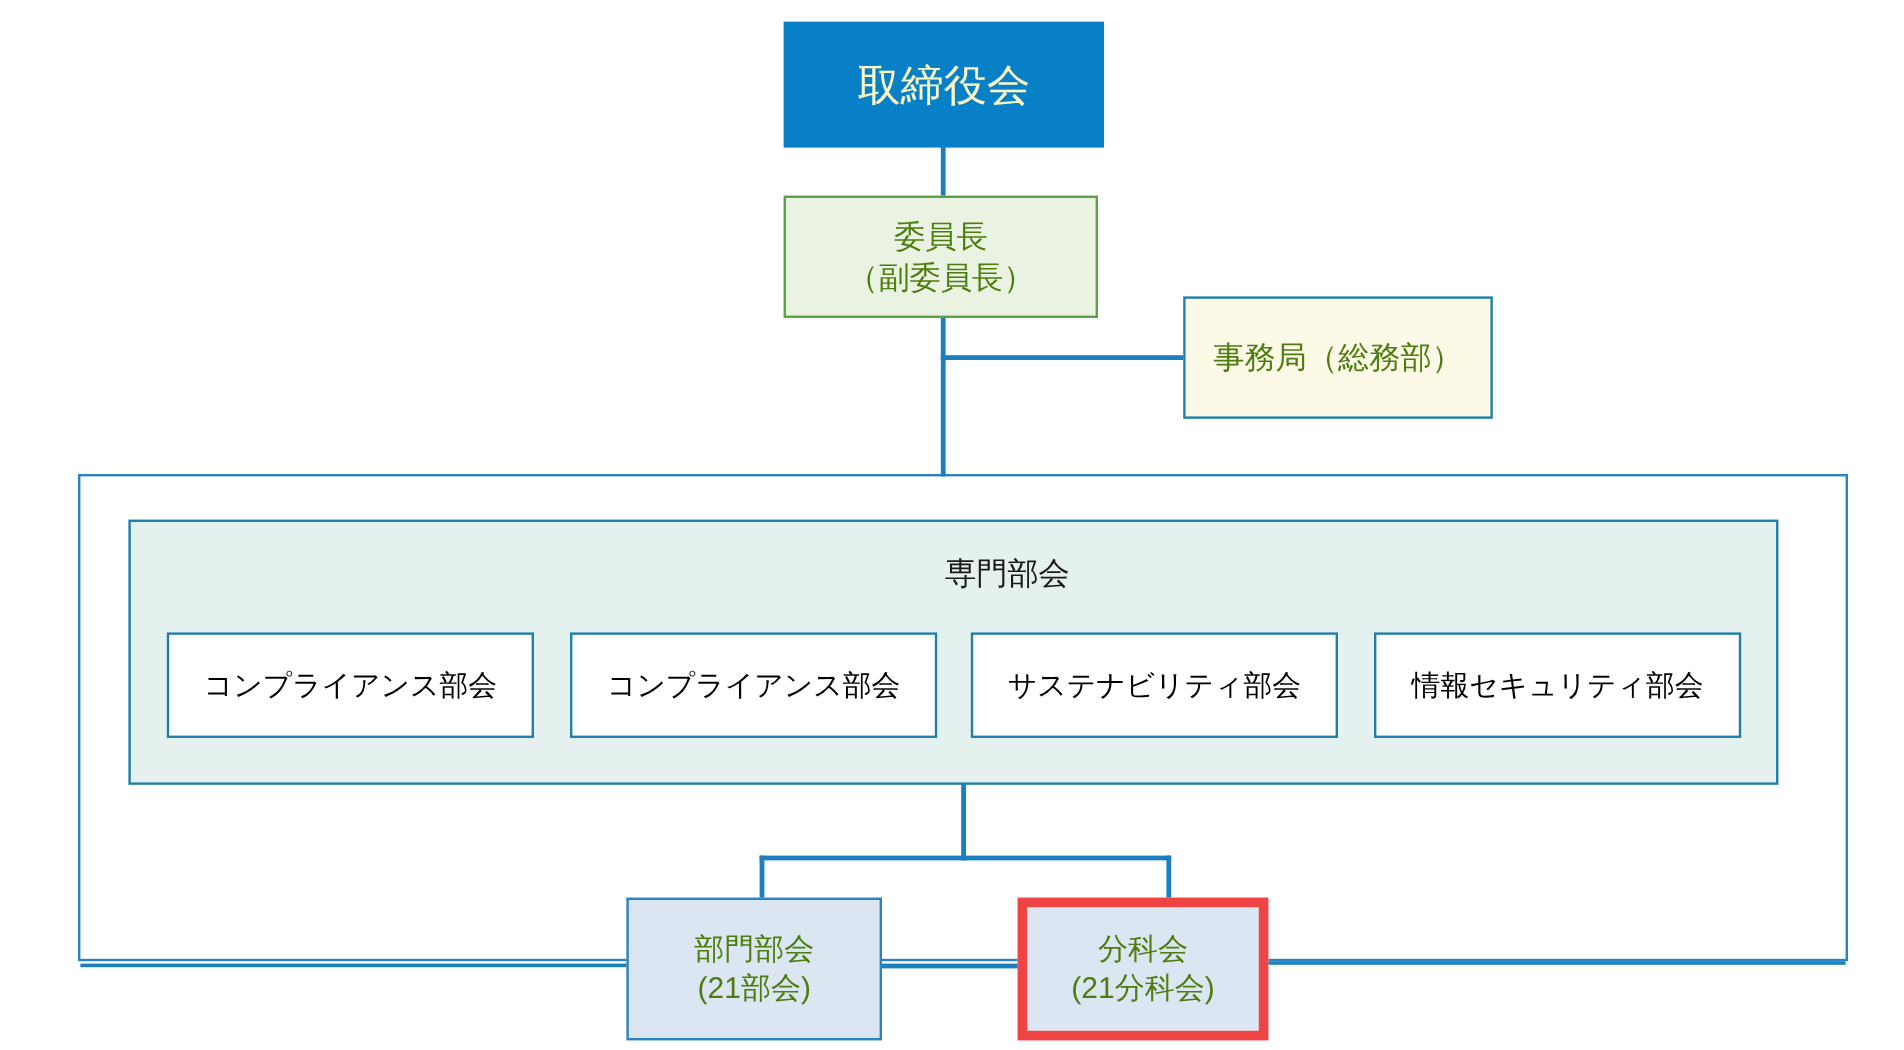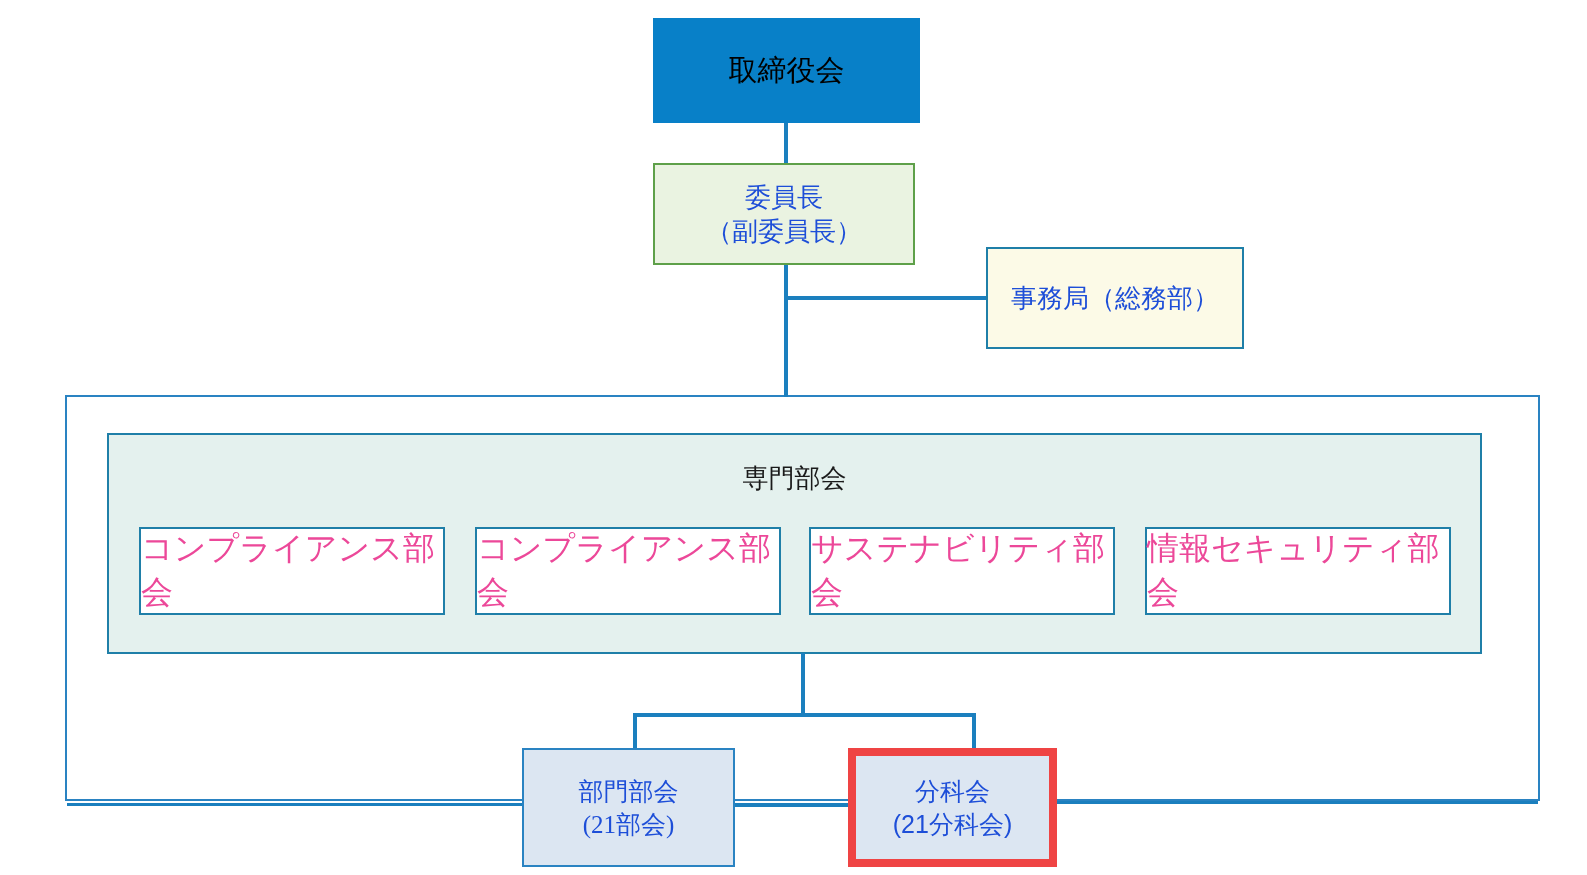--- a/index.html
+++ b/index.html
@@ -18,34 +18,34 @@
     overflow: hidden;
   }
   .node {
     position: absolute;
     box-sizing: border-box;
     display: flex;
     align-items: center;
     justify-content: center;
     text-align: center;
     line-height: 1.32;
-    color: #1d4ed8;
+    color: #4d7c0f;
     white-space: pre-line;
     z-index: 3;
   }
 
   
   #node-board {
     left: 653px;
     top: 18px;
     width: 267px;
     height: 105px;
     background: #0880c8;
-    color: #000000;
-    font-size: 29px;
+    color: #fef9c3;
+    font-size: 36px;
   }
 
   
   #node-chair {
     left: 653px;
     top: 163px;
     width: 262px;
     height: 102px;
     background: #eaf3e1;
     border: 2px solid #5ea049;
@@ -89,49 +89,49 @@
     z-index: 2;
   }
   #panel-special-title {
     position: absolute;
     left: 0;
     top: 26px;
     width: 100%;
     text-align: center;
     font-size: 26px;
     color: #1a1a1a;
+    padding-left: 45px;
   }
   .subcommittee {
     position: absolute;
     top: 92px;
     height: 88px;
     box-sizing: border-box;
     background: #ffffff;
     border: 2px solid #1f7fa8;
     display: flex;
     align-items: center;
     justify-content: center;
-    font-size: 32px;
-    color: #ec4899;
+    font-size: 24px;
+    color: #000000;
   }
   #sub-0 { left: 30px;   width: 306px; }
   #sub-1 { left: 366px;  width: 306px; }
   #sub-2 { left: 700px;  width: 306px; }
   #sub-3 { left: 1036px; width: 306px; }
 
   
   #node-bumon {
     left: 522px;
     top: 748px;
     width: 213px;
     height: 119px;
     background: #dce6f2;
     border: 2px solid #2a83c2;
     font-size: 25px;
-    font-family: Liberation Serif, serif;
   }
   #node-bunkakai {
     left: 848px;
     top: 748px;
     width: 209px;
     height: 119px;
     background: #dce6f2;
     border: 8px solid #ef4444;
     font-size: 25px;
   }

